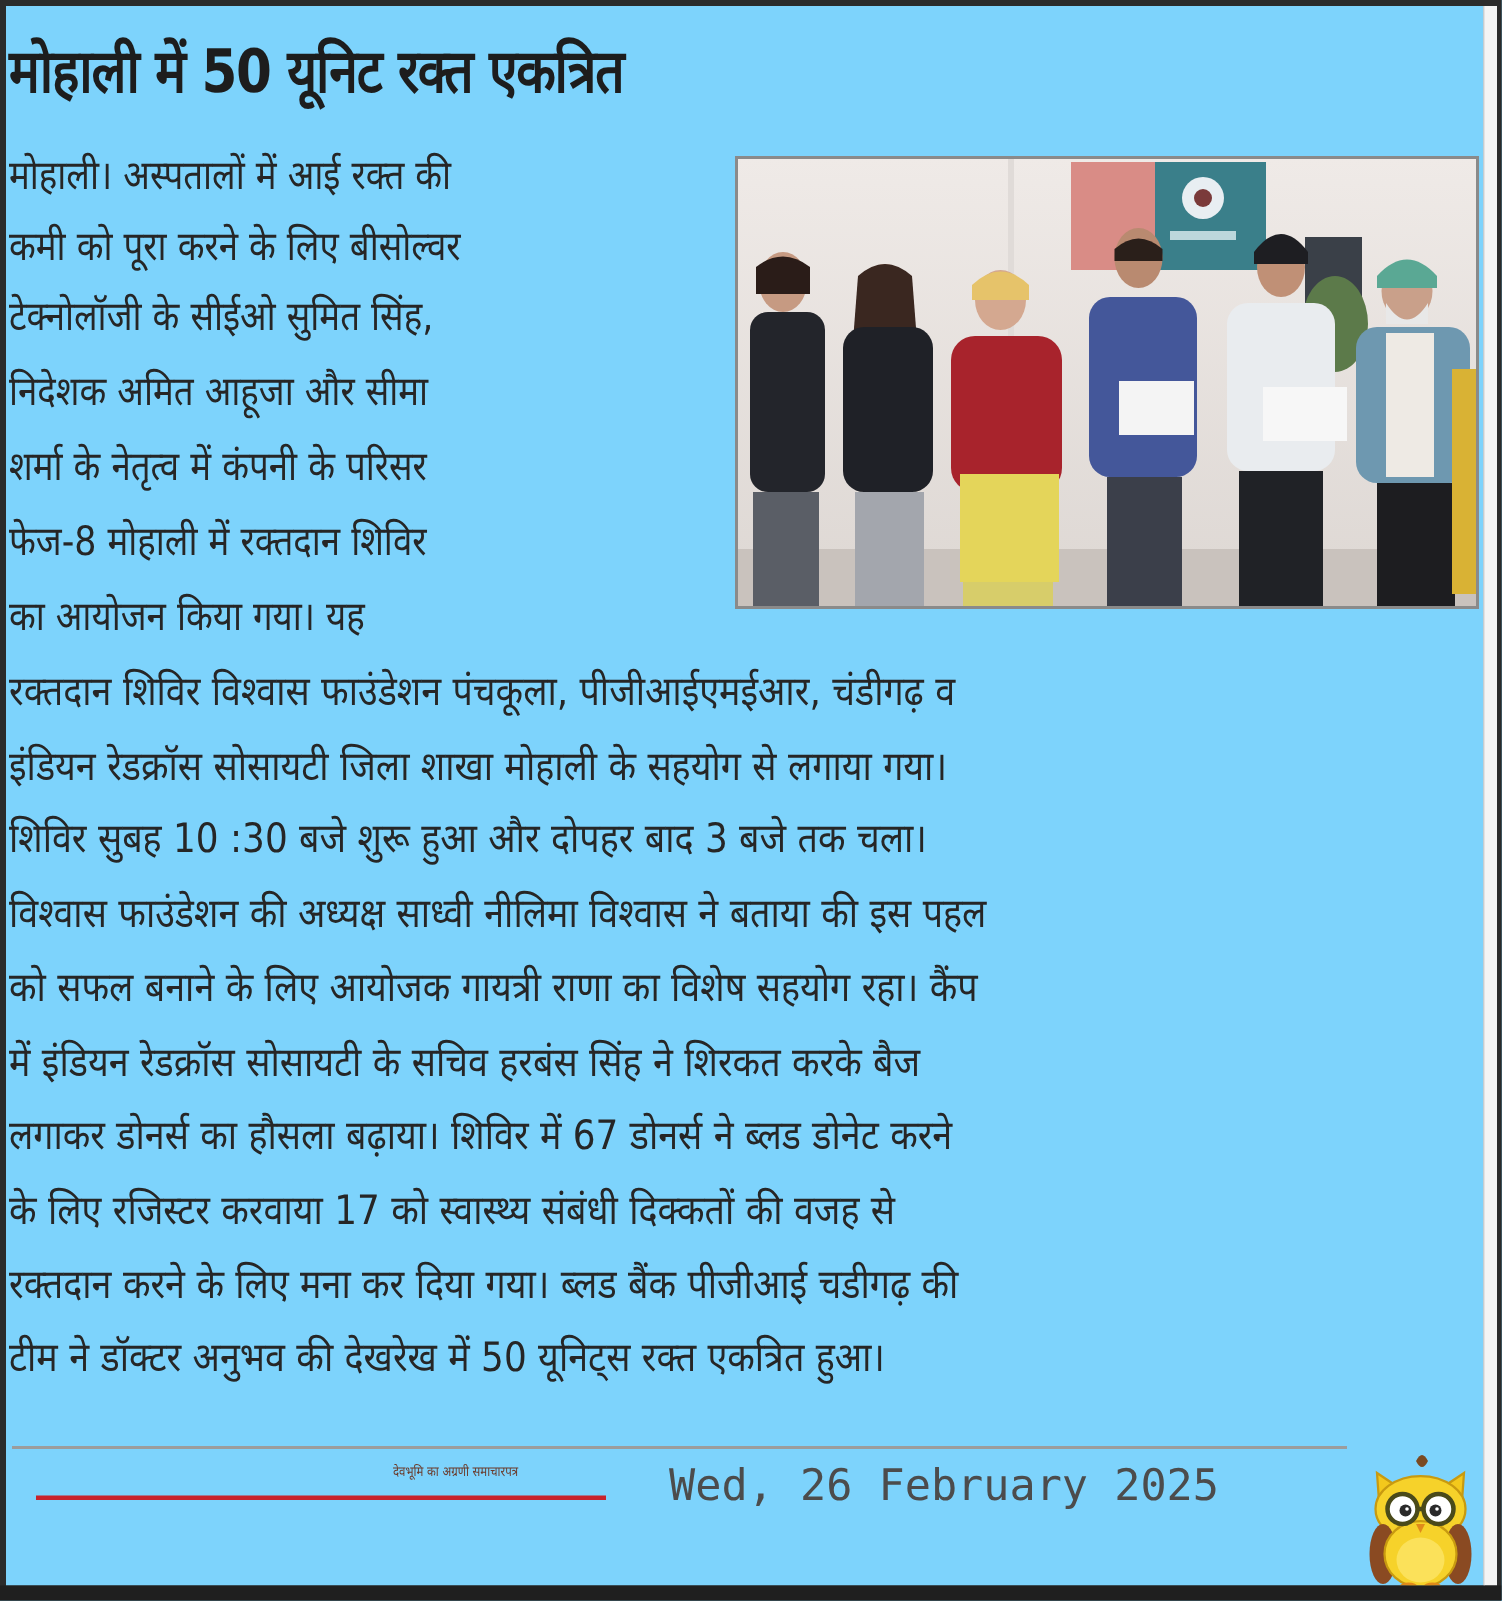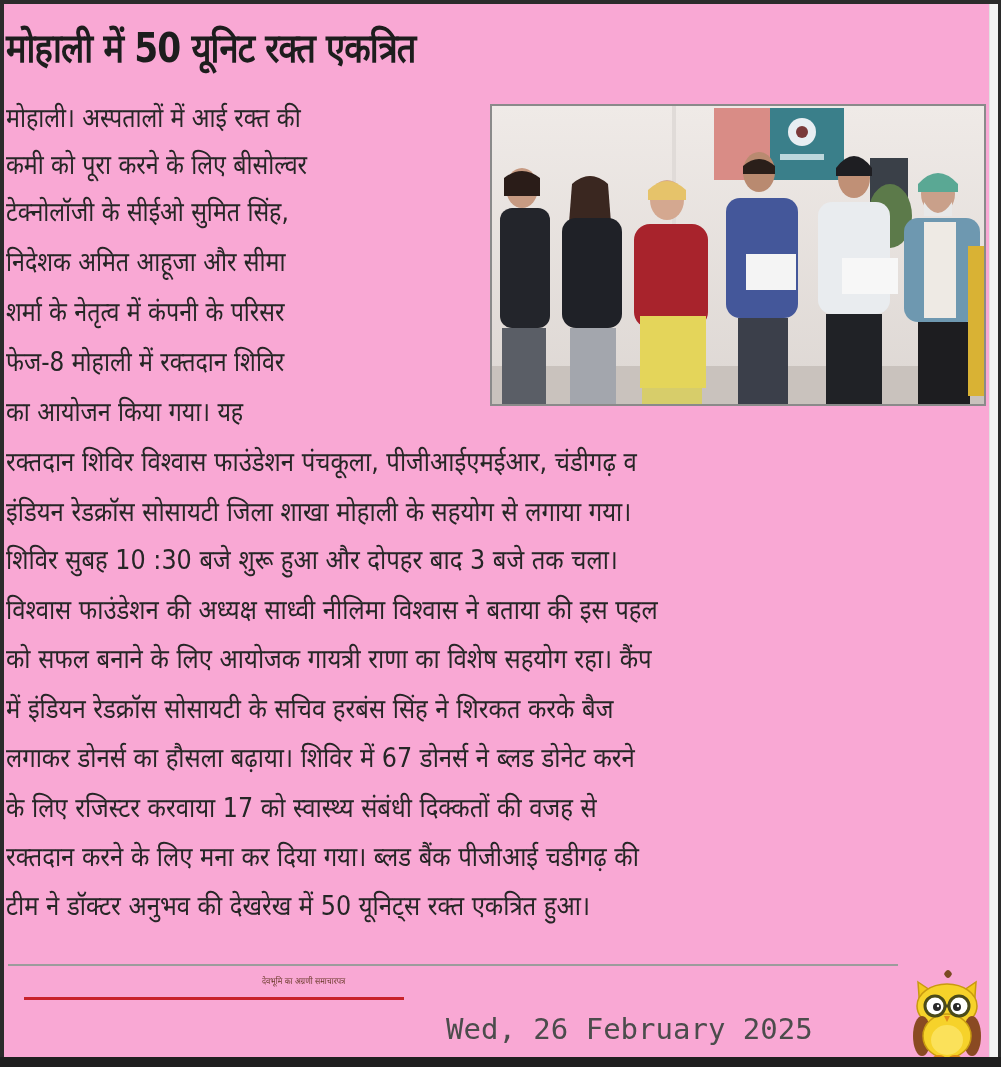--- a/index.html
+++ b/index.html
@@ -13,21 +13,21 @@
       position: relative;
       overflow: hidden;
       font-family: "DejaVu Sans", "Liberation Sans", sans-serif;
     }
     .page {
       position: absolute;
       left: 4px;
       top: 4px;
       width: 985px;
       height: 1053px;
-      background: #f9a8d4;
+      background: #7dd3fc;
       overflow: hidden;
     }
     .right-strip {
       position: absolute;
       left: 989px;
       top: 4px;
       width: 8px;
       height: 1053px;
       background: #f4f4f4;
       border-left: 1px solid #e2e2e2;
@@ -125,21 +125,20 @@
     }
     .meta {
       position: absolute;
       left: 442px;
       top: 966px;
       font-family: "DejaVu Sans Mono", "Liberation Mono", monospace;
       font-size: 29px;
       line-height: 40px;
       color: #4c4c4c;
       white-space: nowrap;
-      margin-top: 39px;
     }
     .owl {
       position: absolute;
       left: 904px;
       top: 962px;
       width: 78px;
       height: 96px;
     }
     .bottom-bar {
       position: absolute;

